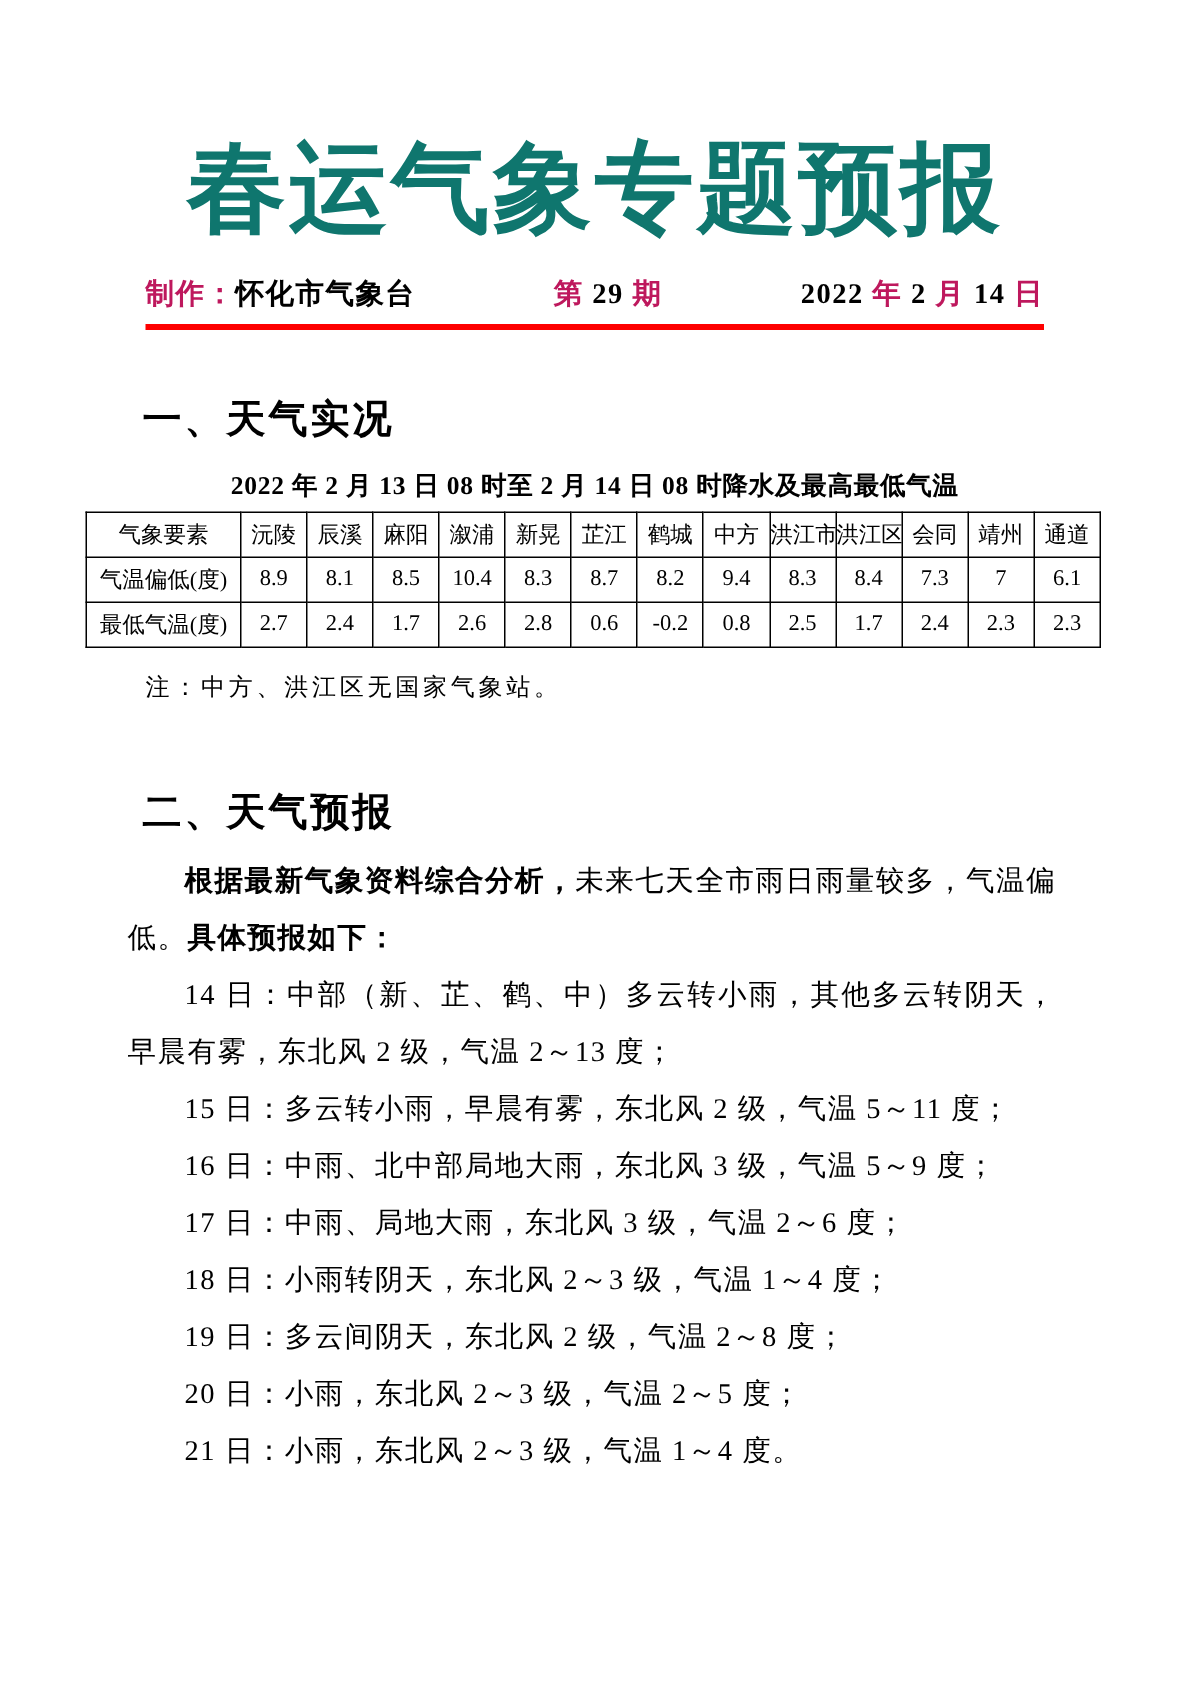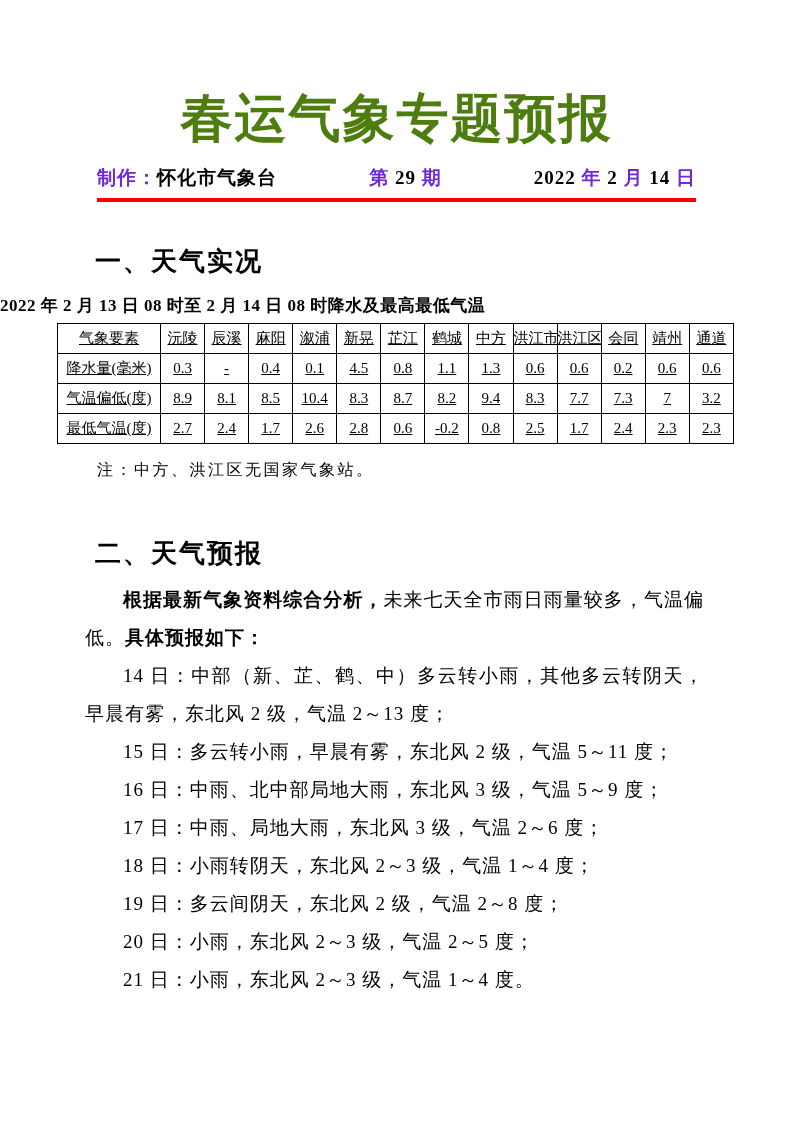--- a/index.html
+++ b/index.html
@@ -11,63 +11,62 @@
     width: 793px;
     height: 1122px;
     position: relative;
     font-family: "Liberation Serif", "DejaVu Serif", serif;
     color: #000000;
     overflow: hidden;
   }
   .doc-title {
     margin: 86px 0 0 0;
     text-align: center;
-    font-size: 52px;
+    font-size: 66px;
     line-height: 1.25;
     font-weight: 700;
-    color: #4d7c0f;
+    color: #0f766e;
     letter-spacing: 2px;
     font-family: "Liberation Serif", "DejaVu Serif", serif;
   }
   .issue-line {
     display: flex;
     justify-content: space-between;
     align-items: baseline;
     margin: 14px 97px 0 97px;
     font-size: 19px;
     font-weight: 700;
     letter-spacing: 1px;
   }
-  .red { color: #6d28d9; }
+  .red { color: #be185d; }
   .red-rule {
     height: 4px;
     background: #fe0000;
     margin: 7px 97px 0 97px;
   }
   .sec-heading {
     margin: 42px 0 0 95px;
     font-family: "Liberation Sans", "DejaVu Sans", sans-serif;
     font-size: 26px;
     font-weight: 700;
     letter-spacing: 2px;
   }
   .table-title {
     margin: 15px 0 0 0;
-    text-align: left;
+    text-align: center;
     font-size: 17px;
     font-weight: 700;
     letter-spacing: 0.5px;
   }
   table.obs {
     border-collapse: collapse;
     table-layout: fixed;
     margin: 6px 0 0 57px;
     width: 677px;
     font-size: 15px;
-    text-decoration: underline;
   }
   table.obs th, table.obs td {
     border: 1px solid #000;
     height: 29px;
     text-align: center;
     vertical-align: middle;
     padding: 0;
     font-weight: 400;
     overflow: hidden;
     white-space: nowrap;
@@ -138,50 +137,34 @@
     <th>芷江</th>
     <th>鹤城</th>
     <th>中方</th>
     <th>洪江市</th>
     <th>洪江区</th>
     <th>会同</th>
     <th>靖州</th>
     <th>通道</th>
   </tr>
   <tr>
-    <td>降水量(毫米)</td>
-    <td>0.3</td>
-    <td>-</td>
-    <td>0.4</td>
-    <td>0.1</td>
-    <td>4.5</td>
-    <td>0.8</td>
-    <td>1.1</td>
-    <td>1.3</td>
-    <td>0.6</td>
-    <td>0.6</td>
-    <td>0.2</td>
-    <td>0.6</td>
-    <td>0.6</td>
-  </tr>
-  <tr>
     <td>气温偏低(度)</td>
     <td>8.9</td>
     <td>8.1</td>
     <td>8.5</td>
     <td>10.4</td>
     <td>8.3</td>
     <td>8.7</td>
     <td>8.2</td>
     <td>9.4</td>
     <td>8.3</td>
-    <td>7.7</td>
+    <td>8.4</td>
     <td>7.3</td>
     <td>7</td>
-    <td>3.2</td>
+    <td>6.1</td>
   </tr>
   <tr>
     <td>最低气温(度)</td>
     <td>2.7</td>
     <td>2.4</td>
     <td>1.7</td>
     <td>2.6</td>
     <td>2.8</td>
     <td>0.6</td>
     <td>-0.2</td>

